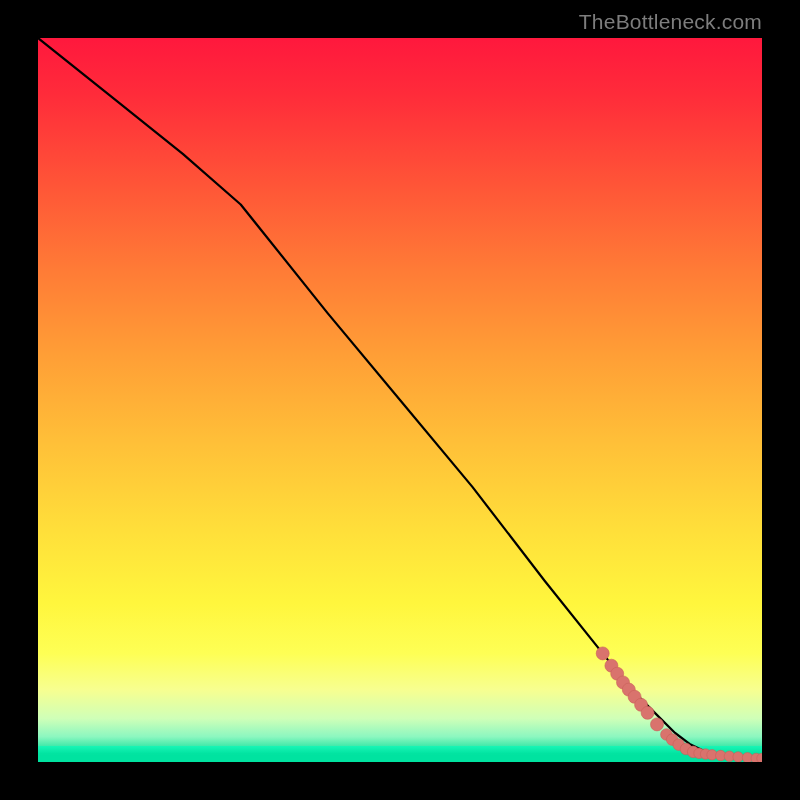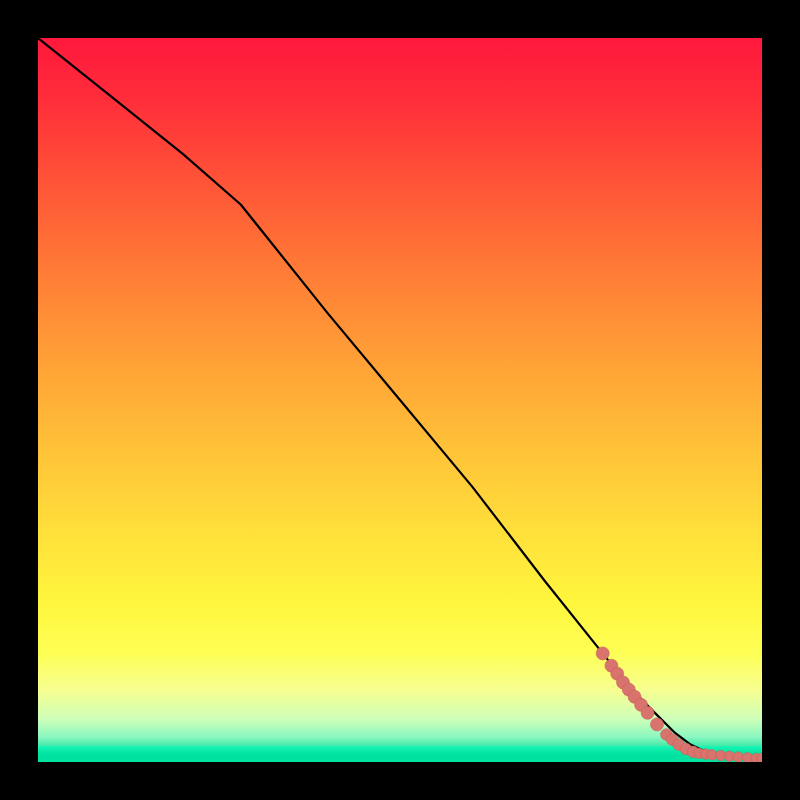--- a/index.html
+++ b/index.html
@@ -108,13 +108,14 @@
           <circle cx="682.7" cy="717.5" r="5.2" fill="#d9736d" stroke="#c95f59" stroke-width="0.6"></circle>
           <circle cx="691.4" cy="718.2" r="5.2" fill="#d9736d" stroke="#c95f59" stroke-width="0.6"></circle>
           <circle cx="700.1" cy="718.9" r="5.2" fill="#d9736d" stroke="#c95f59" stroke-width="0.6"></circle>
           <circle cx="709.5" cy="719.7" r="5.2" fill="#d9736d" stroke="#c95f59" stroke-width="0.6"></circle>
           <circle cx="718.2" cy="720.4" r="5.2" fill="#d9736d" stroke="#c95f59" stroke-width="0.6"></circle>
           <circle cx="724.0" cy="720.4" r="5.2" fill="#d9736d" stroke="#c95f59" stroke-width="0.6"></circle>
         </g>
     </svg>
   </div>
 
+  <div class="watermark">TheBottleneck.com</div>
 </div>
 
 </body></html>

